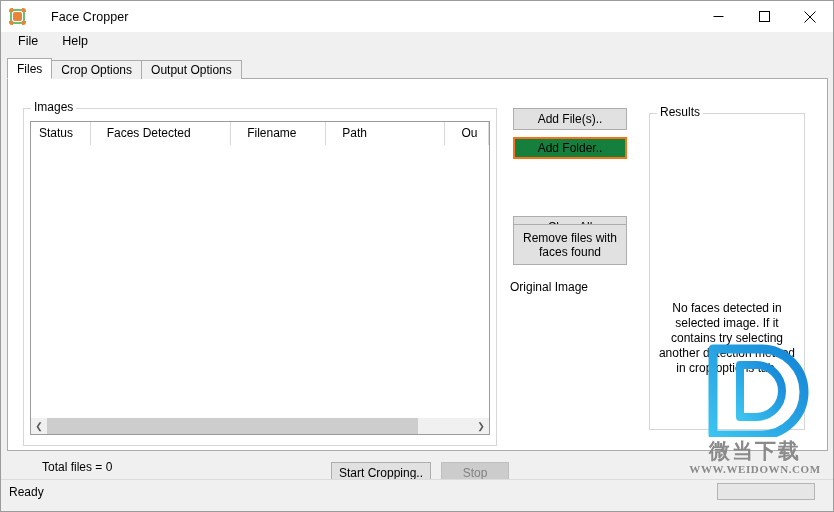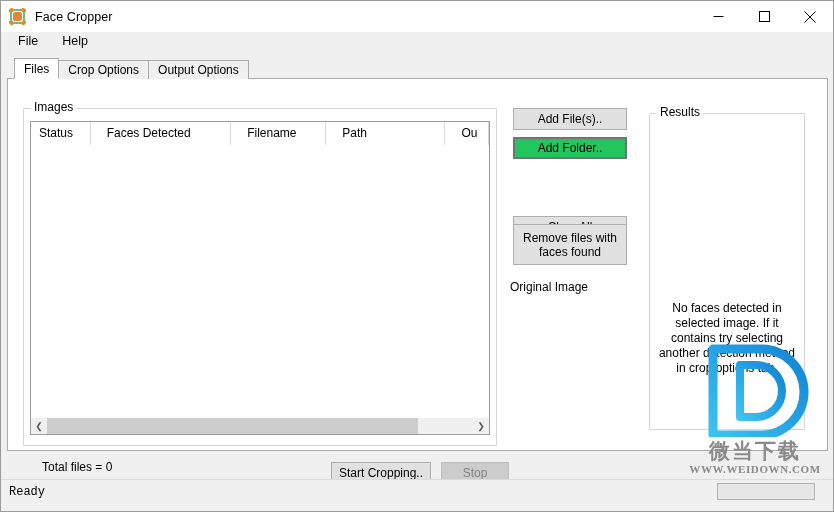--- a/index.html
+++ b/index.html
@@ -51,21 +51,21 @@
   }
   .app-icon .c {
     position:absolute; width:4px; height:4px; background:#e8833a;
   }
   .app-icon .c.tl { left:0; top:0; }
   .app-icon .c.tr { right:0; top:0; }
   .app-icon .c.bl { left:0; bottom:0; }
   .app-icon .c.br { right:0; bottom:0; }
 
   .title-text {
-    margin-left: 9px;
+    margin-left: 25px;
     font-size: 12.5px;
     color: #000;
     letter-spacing: .1px;
   }
   .win-buttons {
     position: absolute;
     right: 0; top: 0;
     height: 31px;
     display: flex;
   }
@@ -94,21 +94,20 @@
   .menu-item:first-child { margin-left: 8px; }
 
   
   .tabstrip {
     position: absolute;
     left: 6px; top: 58px;
     height: 20px;
     display: flex;
     align-items: flex-end;
     z-index: 5;
-    margin-left: 7px;
   }
   .tab {
     height: 19px;
     line-height: 19px;
     padding: 0 9px;
     font-size: 12px;
     background: #f0f0f0;
     border: 1px solid #acacac;
     border-bottom: none;
     box-sizing: border-box;
@@ -235,22 +234,22 @@
     font-size: 12px;
     color: #000;
     display: flex;
     align-items: center;
     justify-content: center;
     text-align: center;
     line-height: 14px;
     font-family: "Liberation Sans", sans-serif;
   }
   .btn.focused {
-    border: 2px solid #737373;
-    background: #22c55e;
+    border: 2px solid #f97316;
+    background: #15803d;
   }
   .btn.disabled {
     color: #838383;
     background: #cccccc;
     border: 1px solid #bfbfbf;
   }
 
   #btn-add-files   { left: 512px; top: 107px;  width: 114px; height: 22px; }
   #btn-add-folder  { left: 512px; top: 136px;  width: 114px; height: 22px; }
   #btn-remove      { left: 512px; top: 165px;  width: 114px; height: 22px; }
@@ -323,21 +322,20 @@
   }
 
   
   .statusbar {
     position: absolute;
     left: 0; bottom: 0;
     width: 832px; height: 32px;
     background: #f0f0f0;
     border-top: 1px solid #dcdcdc;
     box-sizing: border-box;
-    font-family: Liberation Mono, monospace;
   }
   .status-text {
     position: absolute;
     left: 8px; top: 5px;
     font-size: 12px;
     color: #000;
   }
   .status-progress {
     position: absolute;
     right: 18px; top: 3px;

